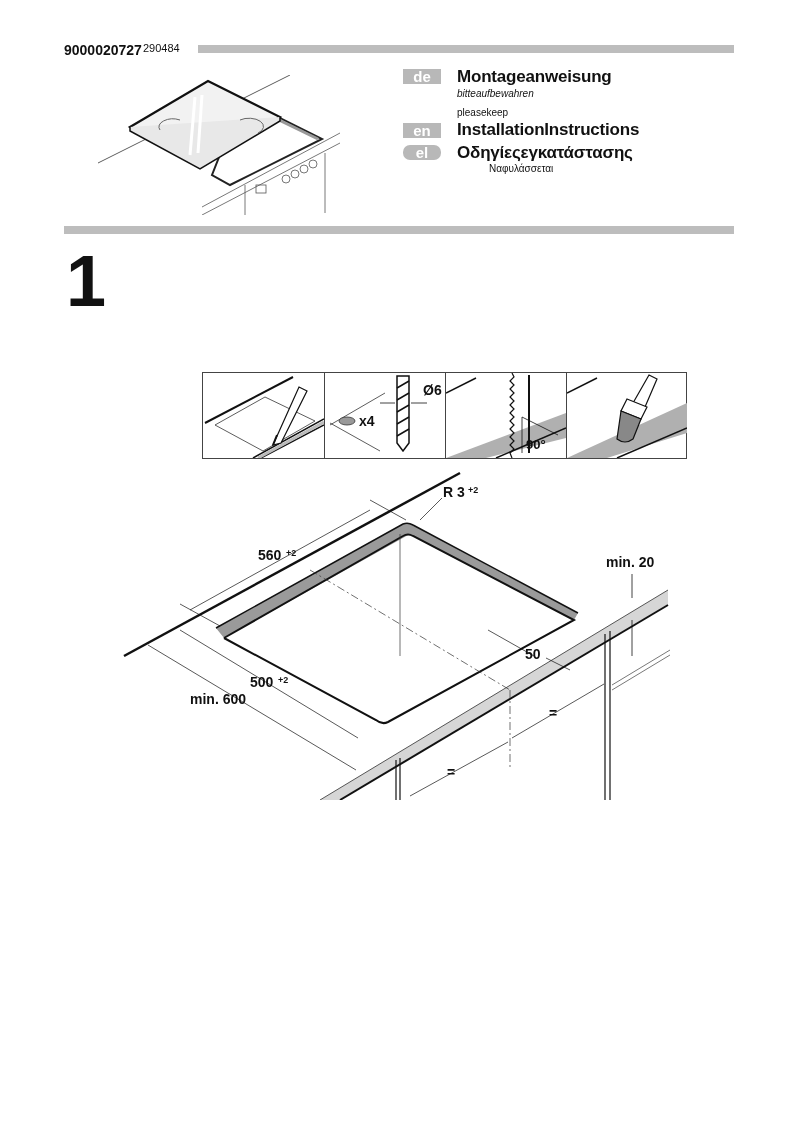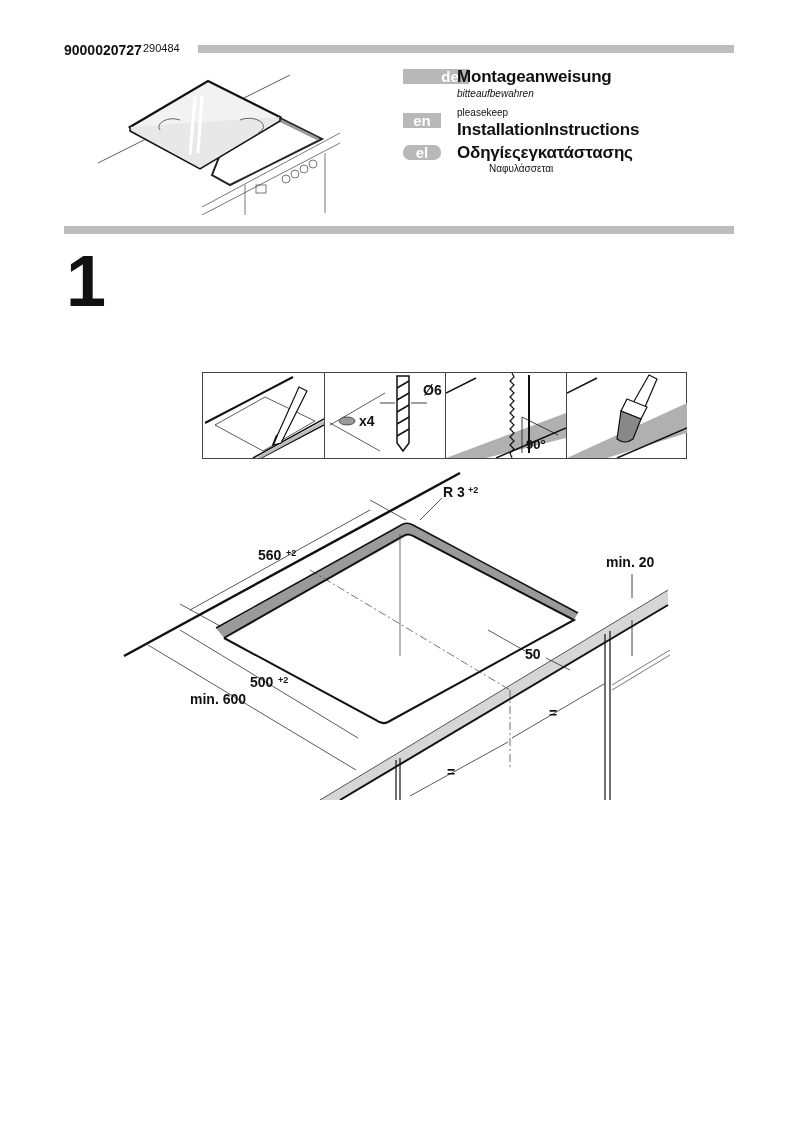--- a/index.html
+++ b/index.html
@@ -40,25 +40,25 @@
   <circle cx="223" cy="89" r="4" fill="none" stroke="#555" stroke-width="0.8"></circle>
   <rect x="166" y="110" width="10" height="8" fill="none" stroke="#555" stroke-width="0.8"></rect>
 
   <path d="M40 52 L118 6 L190 42 L110 90 Z" fill="#f2f2f2" stroke="#111" stroke-width="2.2"></path>
   <path d="M40 52 L40 56 L110 94 L190 46 L190 42" fill="#e8e8e8" stroke="#111" stroke-width="1.5"></path>
   <path d="M70 55 A14 8 0 0 1 90 45" fill="none" stroke="#666" stroke-width="1"></path>
   <path d="M150 45 A14 8 0 0 1 168 58" fill="none" stroke="#666" stroke-width="1"></path>
   <path d="M105 22 L100 80 M112 20 L108 78" stroke="#fff" stroke-width="3"></path>
 </svg>
 
-<div class="abs lang" style="top:69px;padding-left:28px;">de</div>
+<div class="abs lang" style="top:69px;">de</div>
 <div class="abs title" style="top:66px;">Montageanweisung</div>
 <div class="abs sub" style="top:88px;font-style:italic;">bitteaufbewahren</div>
 
-<div class="abs lang" style="top:113px;">en</div>
+<div class="abs lang" style="top:123px;">en</div>
 <div class="abs title" style="top:119px;">InstallationInstructions</div>
 <div class="abs sub" style="top:107px;">pleasekeep</div>
 
 <div class="abs lang" style="top:145px;border-radius:7px;">el</div>
 <div class="abs title" style="top:142px;">Οδηγίεςεγκατάστασης</div>
 <div class="abs sub" style="top:163px;padding-left:32px;">Ναφυλάσσεται</div>
 
 <div class="abs midbar"></div>
 
 <div class="abs stepnum">1</div>

